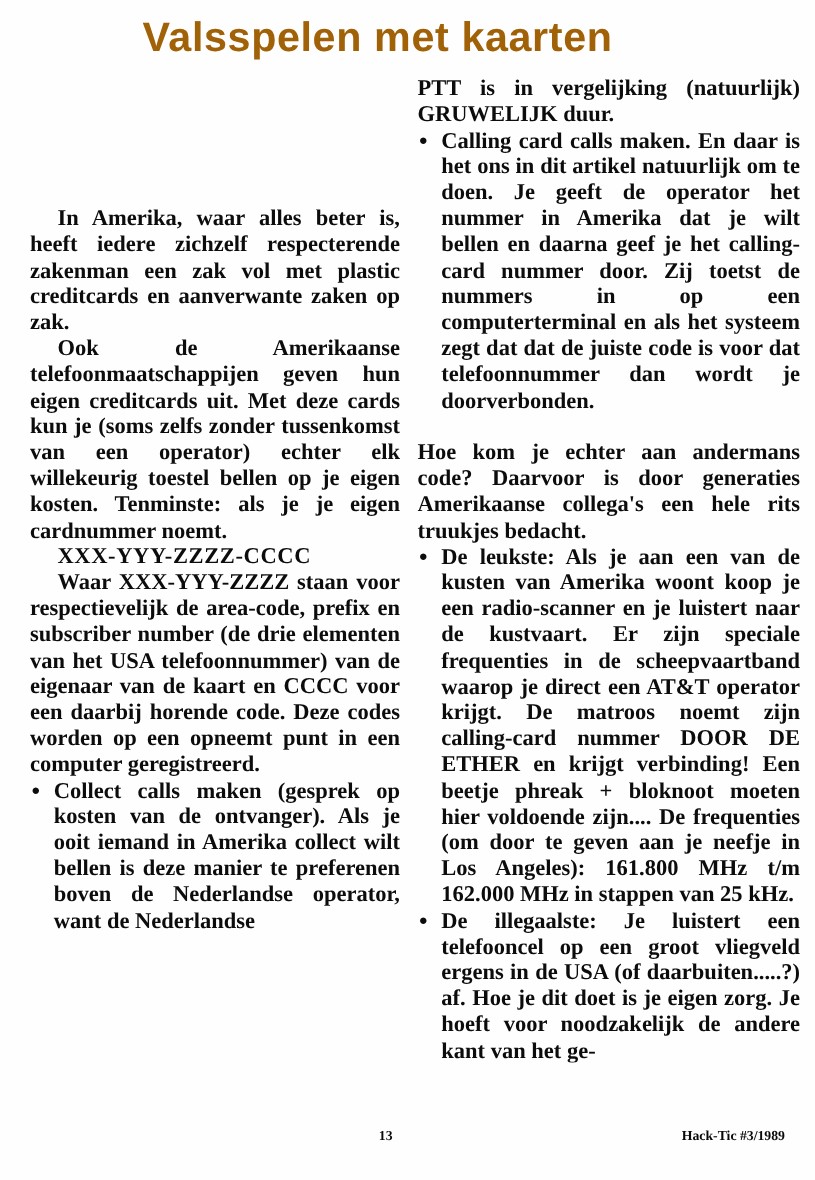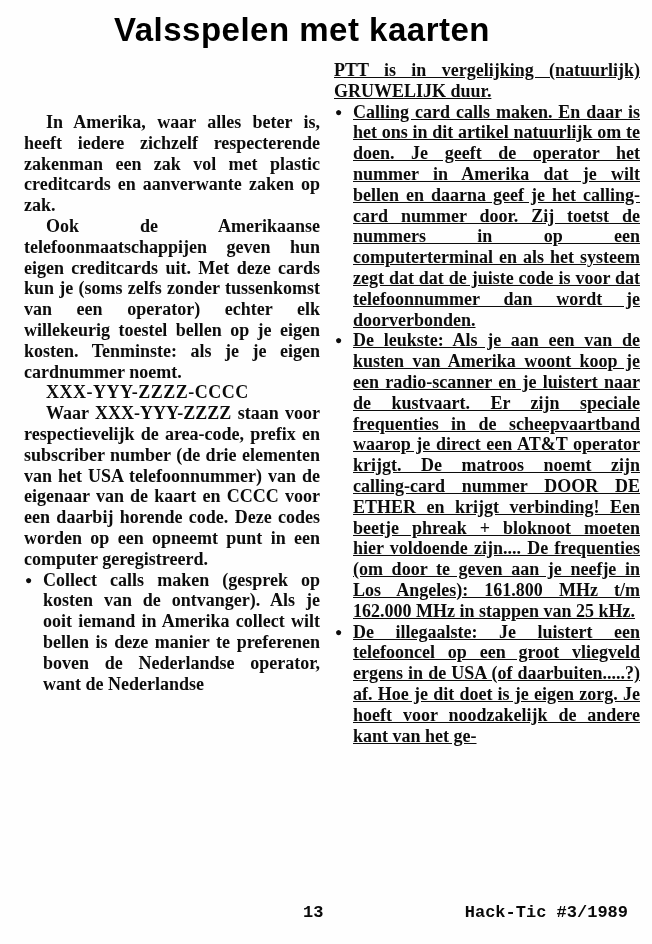--- a/index.html
+++ b/index.html
@@ -16,34 +16,34 @@
     overflow:hidden;
     background:#fefefe;
   }
   .title {
     font-family:"Liberation Sans", sans-serif;
     font-weight:bold;
     font-size:33px;
     letter-spacing:0.5px;
     text-align:center;
     margin:11px 62px 0 14px;
-    color:#000000;
+    color:#a16207;
   }
   .columns {
     display:flex;
     gap:14px;
     padding:11px 12px 0 24px;
     font-size:18px;
     line-height:20.8px;
     font-weight:bold;
     align-items:center;
   }
   .col { overflow:hidden; }
   .col-left  { width:296px; flex:0 0 296px; }
-  .col-right { width:306px; flex:0 0 306px;text-decoration:underline; }
+  .col-right { width:306px; flex:0 0 306px; }
   .para { text-align:justify; }
   .para.indent { text-indent:22px; }
   .para.code {
     text-align:left;
     padding-left:22px;
     letter-spacing:0.5px;
   }
   .para.bulleted {
     position:relative;
     padding-left:19px;
@@ -53,23 +53,23 @@
     position:absolute;
     left:1px;
     top:0px;
     font-size:12px;
     line-height:20.8px;
   }
   .footer {
     position:absolute;
     top:903px;
     left:0; right:0; height:24px;
-    font-family:Liberation Mono, monospace;
+    font-family:Liberation Serif, serif;
     font-weight:bold;
-    font-size:17px;
+    font-size:11px;
     color:#090909;
   }
   .page-number { position:absolute; left:303px; top:0; }
   .issue-label { position:absolute; right:24px; top:0; }
 </style>
 </head>
 <body>
 
 <div class="page">
   <h1 class="title">Valsspelen met kaarten</h1>
@@ -78,20 +78,21 @@
     <div class="col col-left">
         <div class="para indent">In Amerika, waar alles beter is, heeft iedere zichzelf respecterende zakenman een zak vol met plastic creditcards en aanverwante zaken op zak.</div>
         <div class="para indent">Ook de Amerikaanse telefoonmaatschappijen geven hun eigen creditcards uit. Met deze cards kun je (soms zelfs zonder tussenkomst van een operator) echter elk willekeurig toestel bellen op je eigen kosten. Tenminste: als je je eigen cardnummer noemt.</div>
         <div class="para code">XXX-YYY-ZZZZ-CCCC</div>
         <div class="para indent">Waar XXX-YYY-ZZZZ staan voor respectievelijk de area-code, prefix en subscriber number (de drie elementen van het USA telefoonnummer) van de eigenaar van de kaart en CCCC voor een daarbij horende code. Deze codes worden op een opneemt punt in een computer geregistreerd.</div>
         <div class="para bulleted"><span class="bullet-mark">●</span><span>Collect calls maken (gesprek op kosten van de ontvanger). Als je ooit iemand in Amerika collect wilt bellen is deze manier te preferenen boven de Nederlandse operator, want de Nederlandse</span></div>
       </div>
     <div class="col col-right">
         <div class="para flush">PTT is in vergelijking (natuurlijk) GRUWELIJK duur.</div>
         <div class="para bulleted"><span class="bullet-mark">●</span><span>Calling card calls maken. En daar is het ons in dit artikel natuurlijk om te doen. Je geeft de operator het nummer in Amerika dat je wilt bellen en daarna geef je het calling-card nummer door. Zij toetst de nummers in op een computerterminal en als het systeem zegt dat dat de juiste code is voor dat telefoonnummer dan wordt je doorverbonden.</span></div>
+        <div class="para flush gap">Hoe kom je echter aan andermans code? Daarvoor is door generaties Amerikaanse collega's een hele rits truukjes bedacht.</div>
         <div class="para bulleted"><span class="bullet-mark">●</span><span>De leukste: Als je aan een van de kusten van Amerika woont koop je een radio-scanner en je luistert naar de kustvaart. Er zijn speciale frequenties in de scheepvaartband waarop je direct een AT&amp;T operator krijgt. De matroos noemt zijn calling-card nummer DOOR DE ETHER en krijgt verbinding! Een beetje phreak + bloknoot moeten hier voldoende zijn.... De frequenties (om door te geven aan je neefje in Los Angeles): 161.800 MHz t/m 162.000 MHz in stappen van 25 kHz.</span></div>
         <div class="para bulleted"><span class="bullet-mark">●</span><span>De illegaalste: Je luistert een telefooncel op een groot vliegveld ergens in de USA (of daarbuiten.....?) af. Hoe je dit doet is je eigen zorg. Je hoeft voor noodzakelijk de andere kant van het ge-</span></div>
       </div>
   </div>
 
   <div class="footer">
     <span class="page-number">13</span>
     <span class="issue-label">Hack-Tic #3/1989</span>
   </div>
 </div>

